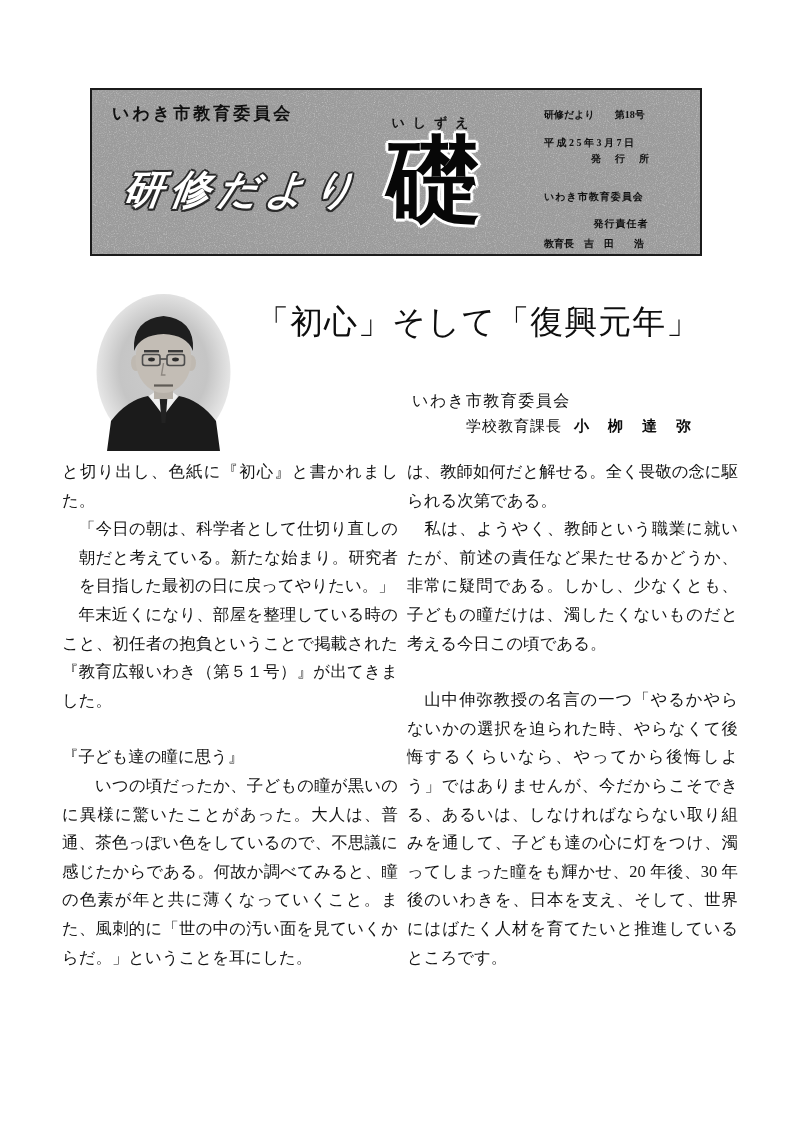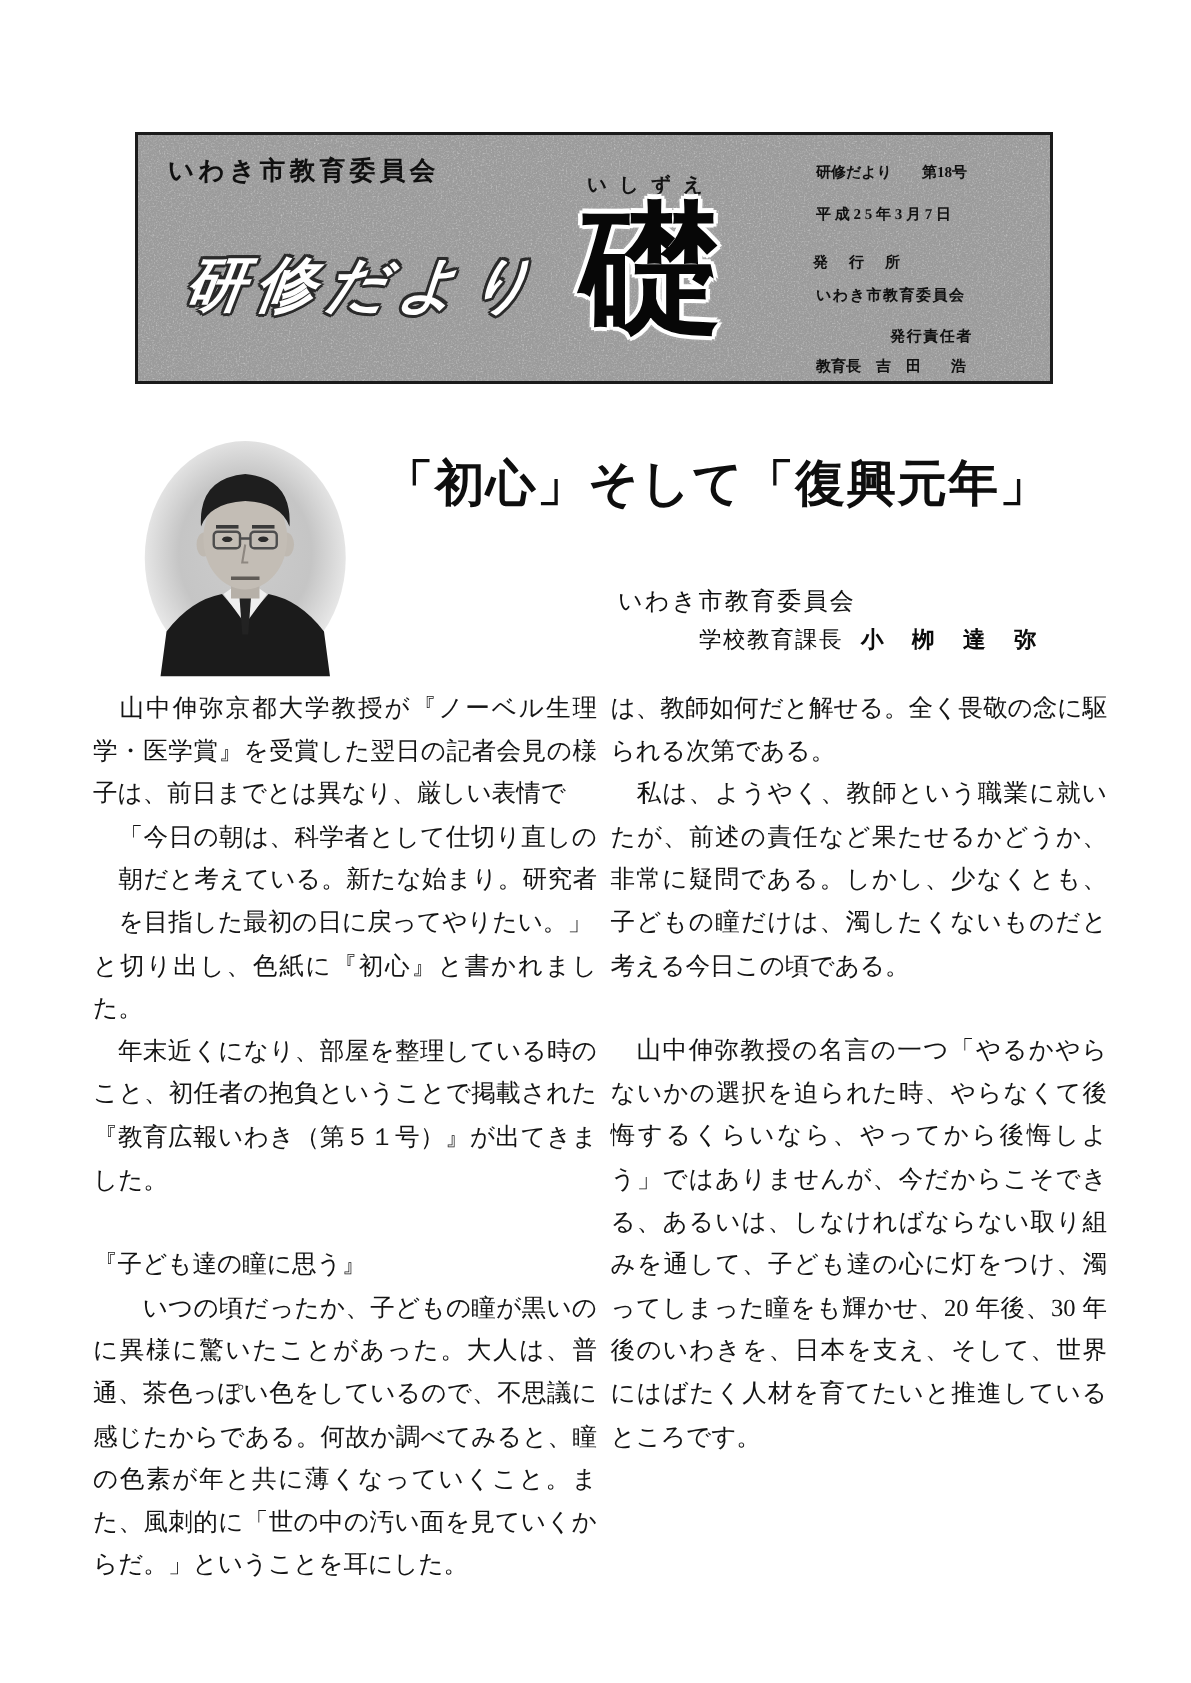--- a/index.html
+++ b/index.html
@@ -46,33 +46,33 @@
   .emblem-kanji {
     display:block; font-size: 94px; line-height: 1.02; font-weight: 700; color: #070707;
     text-shadow: 0 0 2px #fff, 0 0 4px #fff,
                  2px 2px 0 #fff, -2px -2px 0 #fff, 2px -2px 0 #fff, -2px 2px 0 #fff,
                  3px 0 0 #fff, -3px 0 0 #fff, 0 3px 0 #fff, 0 -3px 0 #fff;
   }
   .header-meta { left: 450px; top: 0; width: 158px; height: 100%; font-size: 10px; color:#101010; }
   .header-meta > div { position: absolute; white-space: nowrap; font-weight: 600; }
   .meta-issue  { top: 18px;  left: 2px; }
   .meta-date   { top: 46px;  left: 2px; letter-spacing: 2.5px; }
-  .meta-pub-label    { top: 78px;  left: 0; width: 100%; text-align: left; letter-spacing: 2px; }
+  .meta-pub-label    { top: 62px;  left: 0; width: 100%; text-align: center; letter-spacing: 2px; }
   .meta-pub          { top: 100px; left: 2px; letter-spacing: 1px; }
   .meta-editor-label { top: 127px; left: 0; width: 100%; text-align: center; letter-spacing: 1px; font-family: Liberation Serif, serif; }
   .meta-editor       { top: 147px; left: 2px; text-align: center; }
 
   
   .photo {
     position: absolute; left: 95px; top: 293px;
     width: 137px; height: 158px;
   }
   .article-title {
     position: absolute; left: 256px; top: 300px;
-    font-size: 33px; font-weight: 700; letter-spacing: 1px; white-space: nowrap; color:#0e0e0e;
+    font-size: 33px; font-weight: 400; letter-spacing: 1px; white-space: nowrap; color:#0e0e0e;
   }
   .byline-org {
     position: absolute; left: 412px; top: 391px;
     font-size: 16px; letter-spacing: 1.5px; color:#101010;
   }
   .byline-line { position: absolute; left: 466px; top: 417px; white-space: nowrap; }
   .byline-title { font-size: 15px; letter-spacing: 1px; color:#101010; }
   .byline-name  { font-size: 15px; font-weight: 600; letter-spacing: 2px; margin-left: 12px; color:#0c0c0c; }
 
   
@@ -168,23 +168,22 @@
     </svg>
   </div>
 
   <div class="article-title">「初心」そして「復興元年」</div>
   <div class="byline-org">いわき市教育委員会</div>
   <div class="byline-line">
     <span class="byline-title">学校教育課長</span><span class="byline-name">小　栁　達　弥</span>
   </div>
 
   <div class="column col-left">
-      <p class="para ">　山中伸弥京都大学教授が『ノーベル生理学・医学賞』を受賞した翌日の記者会見の様子は、前日までとは異なり、厳しい表情で</p>
+      <p class="para ">と切り出し、色紙に『初心』と書かれました。</p>
       <p class="para quote">「今日の朝は、科学者として仕切り直しの朝だと考えている。新たな始まり。研究者を目指した最初の日に戻ってやりたい。」</p>
-      <p class="para ">と切り出し、色紙に『初心』と書かれました。</p>
       <p class="para ">　年末近くになり、部屋を整理している時のこと、初任者の抱負ということで掲載された『教育広報いわき（第５１号）』が出てきました。</p>
       <p class="para gap"></p>
       <p class="para ">『子ども達の瞳に思う』</p>
       <p class="para ">　　いつの頃だったか、子どもの瞳が黒いのに異様に驚いたことがあった。大人は、普通、茶色っぽい色をしているので、不思議に感じたからである。何故か調べてみると、瞳の色素が年と共に薄くなっていくこと。また、風刺的に「世の中の汚い面を見ていくからだ。」ということを耳にした。</p>
     </div>
   <div class="column col-right">
       <p class="para ">は、教師如何だと解せる。全く畏敬の念に駆られる次第である。</p>
       <p class="para ">　私は、ようやく、教師という職業に就いたが、前述の責任など果たせるかどうか、非常に疑問である。しかし、少なくとも、子どもの瞳だけは、濁したくないものだと考える今日この頃である。</p>
       <p class="para gap"></p>
       <p class="para ">　山中伸弥教授の名言の一つ「やるかやらないかの選択を迫られた時、やらなくて後悔するくらいなら、やってから後悔しよう」ではありませんが、今だからこそできる、あるいは、しなければならない取り組みを通して、子ども達の心に灯をつけ、濁ってしまった瞳をも輝かせ、20 年後、30 年後のいわきを、日本を支え、そして、世界にはばたく人材を育てたいと推進しているところです。</p>

